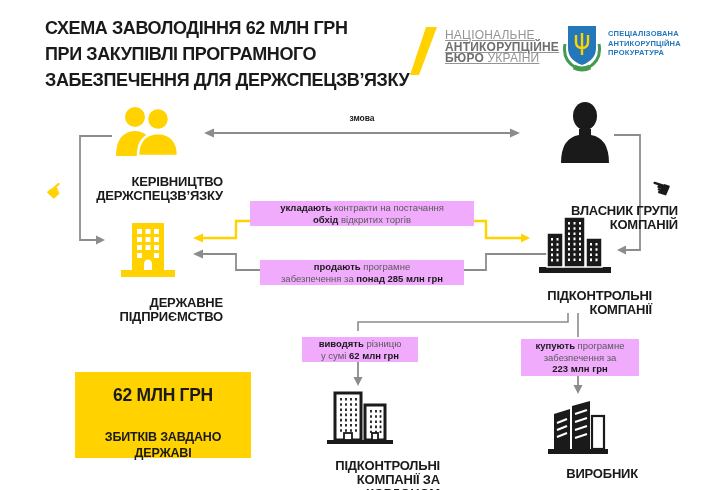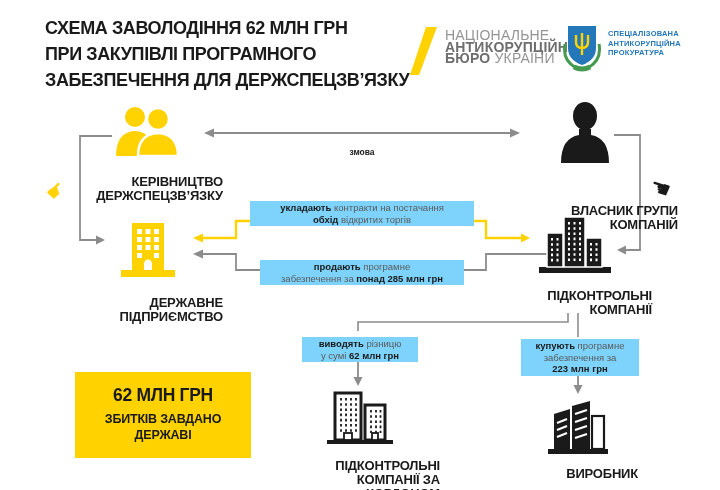--- a/index.html
+++ b/index.html
@@ -14,39 +14,39 @@
     color:var(--ink); z-index:2;
   }
   .connectors { position:absolute; left:0; top:0; z-index:1; }
   .node-icon { z-index:2; }
   .node-label {
     font-weight:bold; font-size:13px; line-height:14px; letter-spacing:-0.2px;
     color:var(--ink); text-align:right; z-index:2;margin-top:13px;
   }
   .edge-label {
     font-size:9.5px; line-height:11.5px; color:var(--label-gray);
-    text-align:center; background:#7dd3fc; padding:1px 2px; z-index:3;
+    text-align:center; background:#f0abfc; padding:1px 2px; z-index:3;
   }
   .edge-label b { color:var(--ink); }
   .conspiracy-label {
     font-size:8.5px; font-weight:bold; color:var(--ink); text-align:center; z-index:3;
   }
   .nabu { left:410px; top:27px; display:flex; align-items:flex-start; z-index:2; }
-  .nabu-text { margin-left:8px; padding-top:3px; font-size:14px; line-height:11.5px;
-    color:var(--nabu-gray); letter-spacing:0.2px; }
+  .nabu-text { margin-left:8px; padding-top:3px; font-size:12px; line-height:11.5px;
+    color:var(--nabu-gray); letter-spacing:0.2px;text-decoration:underline; }
   .nabu-text .bold { font-weight:bold; color:var(--nabu-dark); }
   .sap { left:562px; top:24px; display:flex; align-items:flex-start; z-index:2; }
   .sap-text { margin-left:6px; padding-top:5px; font-size:7.5px; font-weight:bold;
     line-height:9.5px; color:var(--sap-blue); letter-spacing:0.2px; }
   .losses-box {
     left:75px; top:372px; width:176px; height:86px; background:var(--yellow);
     color:var(--ink); text-align:center; z-index:2;
   }
   .losses-line1 { font-size:17.5px; font-weight:bold; margin-top:13px; letter-spacing:-0.3px; }
-  .losses-line23 { font-size:12.5px; font-weight:bold; line-height:16px; margin-top:5px; letter-spacing:-0.2px; }
+  .losses-line23 { font-size:12.5px; font-weight:bold; line-height:16px; margin-top:23px; letter-spacing:-0.2px; }
   .hand { z-index:2; line-height:1; }
   .hand-yellow { left:46px; top:180px; font-size:21px; color:var(--yellow); transform:rotate(-42deg); }
   .hand-black { left:650px; top:177px; font-size:23px; color:var(--ink); transform:rotate(18deg); }
   .stroke-gray { stroke:var(--arrow-gray); fill:none; }
   .fill-gray { fill:var(--arrow-gray); }
   .stroke-yellow { stroke:var(--yellow); fill:none; }
   .fill-yellow { fill:var(--yellow); }
 </style>
 </head>
 <body>
@@ -146,21 +146,21 @@
     <g fill="var(--ink)">
       <ellipse cx="28" cy="15" rx="12" ry="14"></ellipse>
       <path d="M4,62 Q4,37 22,34 L22,28 L34,28 L34,34 Q52,37 52,62 Z"></path>
     </g>
   </svg>
   <div class="abs node-label" style="left:528px; top:191px; width:150px;">
     <div>ВЛАСНИК ГРУПИ</div>
     <div>КОМПАНІЙ</div>
   </div>
 
-  <div class="abs conspiracy-label" style="left:338px; top:113px; width:48px;margin-top:34px;">змова</div>
+  <div class="abs conspiracy-label" style="left:338px; top:113px; width:48px;">змова</div>
 
   <div class="abs hand hand-yellow">☛</div>
   <div class="abs hand hand-black">☚</div>
 
   <svg class="abs node-icon" style="left:119px; top:221px;" width="58" height="56" viewBox="0 0 58 56">
     <g fill="var(--yellow)">
       <rect x="2" y="49" width="54" height="7"></rect>
       <rect x="13" y="2" width="32" height="47"></rect>
     </g>
     <g fill="#ffffff">

